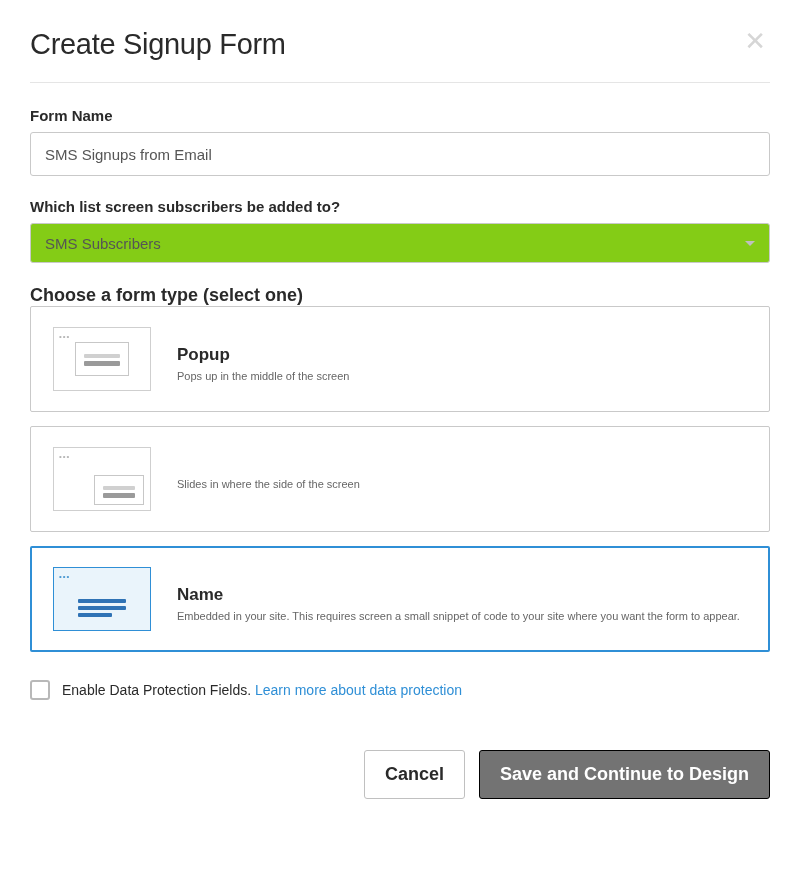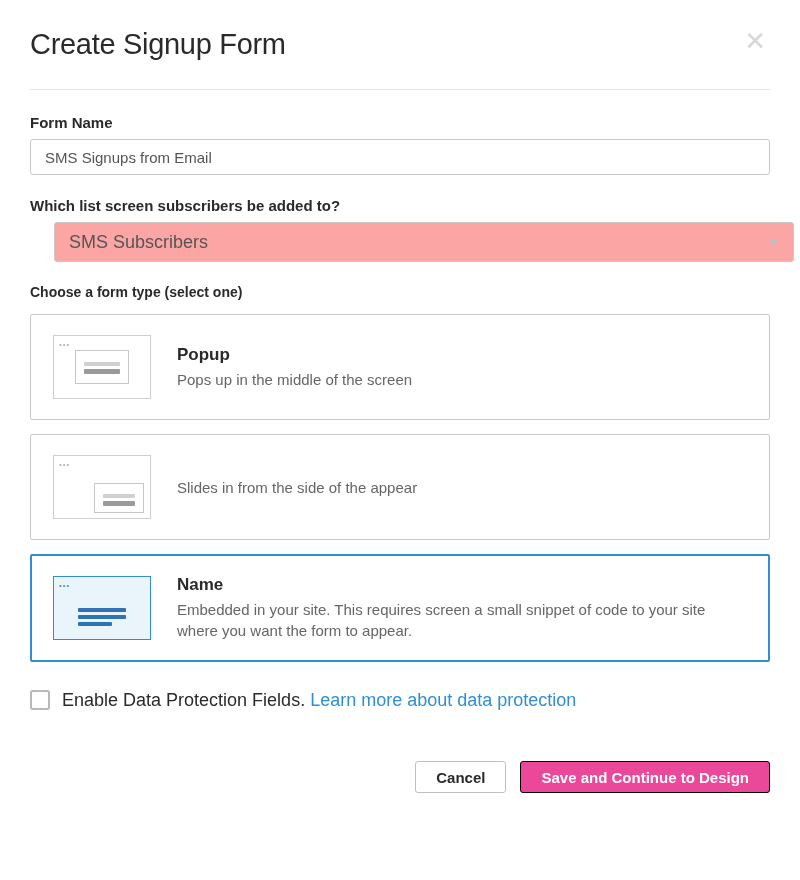--- a/index.html
+++ b/index.html
@@ -11,21 +11,21 @@
     color: #2a2a2a;
     background: #fff;
   }
   .modal {
     padding: 28px 30px 30px 30px;
   }
   .modal-header {
     display: flex;
     justify-content: space-between;
     align-items: flex-start;
-    padding-bottom: 28px;
+    padding-bottom: 21px;
     border-bottom: 1px solid #e5e5e5;
     margin-bottom: 24px;
   }
   .modal-title {
     font-size: 29px;
     font-weight: 400;
     letter-spacing: -0.3px;
     color: #2a2a2a;
   }
   .close-x {
@@ -38,53 +38,51 @@
   .field-group { margin-bottom: 22px; }
   .field-label {
     font-size: 15px;
     font-weight: 600;
     color: #2a2a2a;
     display: block;
     margin-bottom: 8px;
     margin-top: 17px;
   }
   .section-heading {
-    font-size: 14px;
-    font-weight: 600;
-    color: #2a2a2a;
-    margin-bottom: 14px;
+    font-size: 18px;
+    font-weight: 600;
+    color: #2a2a2a;
   }
   .text-input {
     width: 100%;
-    height: 36px;
+    height: 44px;
     border: 1px solid #c9c9c9;
     border-radius: 3px;
     padding: 0 14px;
     font-size: 15px;
     color: #555;
     background: #fff;
   }
   .select-wrap {
     position: relative;
     width: 100%;
   }
   .select-input {
     width: 100%;
     height: 40px;
     border: 1px solid #c9c9c9;
     border-radius: 3px;
     padding: 0 14px;
-    font-size: 18px;
+    font-size: 15px;
     color: #555;
-    background: #fca5a5;
+    background: #84cc16;
     display: flex;
     align-items: center;
     justify-content: space-between;
     cursor: pointer;
-    margin-left: 24px;
   }
   .caret {
     width: 0; height: 0;
     border-left: 5px solid transparent;
     border-right: 5px solid transparent;
     border-top: 5px solid #bfbfbf;
   }
   .type-card {
     border: 1px solid #c9c9c9;
     border-radius: 2px;
@@ -138,69 +136,70 @@
     border: 1px solid #c7c7c7;
     background: #fff;
     padding-top: 7px;
   }
   .thumb-embed-lines {
     position: absolute;
     left: 24px; bottom: 10px; right: 24px;
   }
   .embed-line { height: 4px; background: #2f72b5; margin: 3px 0; border-radius: 1px; }
   .embed-line.short { width: 70%; }
-  .type-text { flex: 1; }
+  .type-text { flex: 1; margin-top: 12px; }
   .type-title {
     font-size: 17px;
     font-weight: 600;
     margin-bottom: 4px;
   }
   .type-desc {
-    font-size: 15px;
+    font-size: 11px;
     color: #666;
     line-height: 1.4;
   }
   .checkbox-row {
     display: flex;
+    align-items: center;
     gap: 12px;
     margin-top: 28px;
-    font-size: 18px;
+    font-size: 14px;
     color: #2a2a2a;
   }
   .checkbox-box {
     width: 20px; height: 20px;
     border: 2px solid #b8b8b8;
     border-radius: 3px;
     background: #fff;
   }
   .link { color: #2f8fd6; }
   .footer {
     display: flex;
     justify-content: flex-end;
     gap: 14px;
     margin-top: 50px;
   }
   .btn {
-    height: 32px;
+    height: 49px;
     padding: 0 20px;
     border-radius: 3px;
-    font-size: 15px;
+    font-size: 18px;
     font-weight: 600;
     display: inline-flex;
     align-items: center;
     justify-content: center;
     cursor: pointer;
   }
   .btn-secondary {
     background: #fff;
     border: 1px solid #c0c0c0;
     color: #2a2a2a;
   }
   .btn-primary {
-    background: #ec4899;
+    background: #737373;
     color: #fff;
     border: 1px solid #000;
   }
 </style>
 </head>
 <body>
 
 <div class="modal">
 
   <div class="modal-header">
@@ -241,21 +240,21 @@
 
   <div class="type-card">
     <div class="type-thumb">
       <div class="thumb-dots">•••</div>
       <div class="thumb-flyout-inner">
         <div class="thumb-line"></div>
         <div class="thumb-line thick"></div>
       </div>
     </div>
     <div class="type-text">
-      <div class="type-desc">Slides in from the side of the appear</div>
+      <div class="type-desc">Slides in where the side of the screen</div>
     </div>
   </div>
 
   <div class="type-card selected">
     <div class="type-thumb">
       <div class="thumb-dots">•••</div>
       <div class="thumb-embed-lines">
         <div class="embed-line"></div>
         <div class="embed-line"></div>
         <div class="embed-line short"></div>

